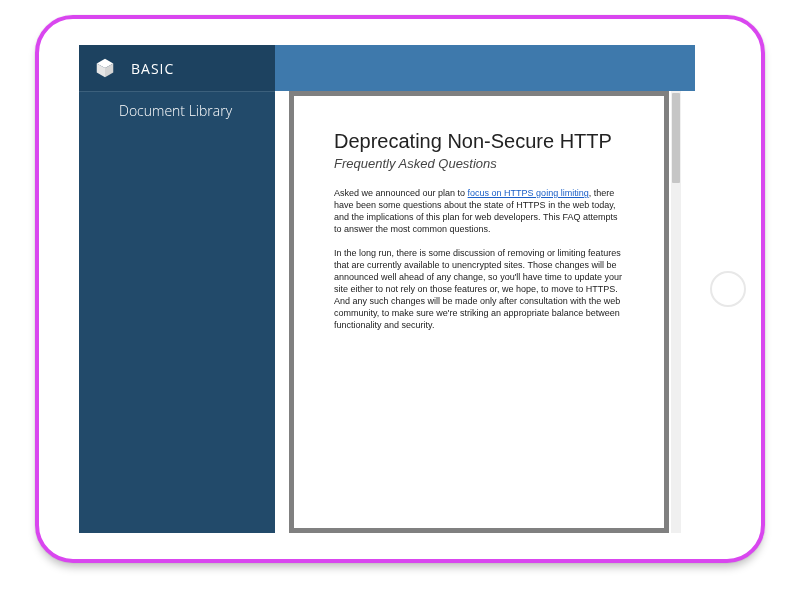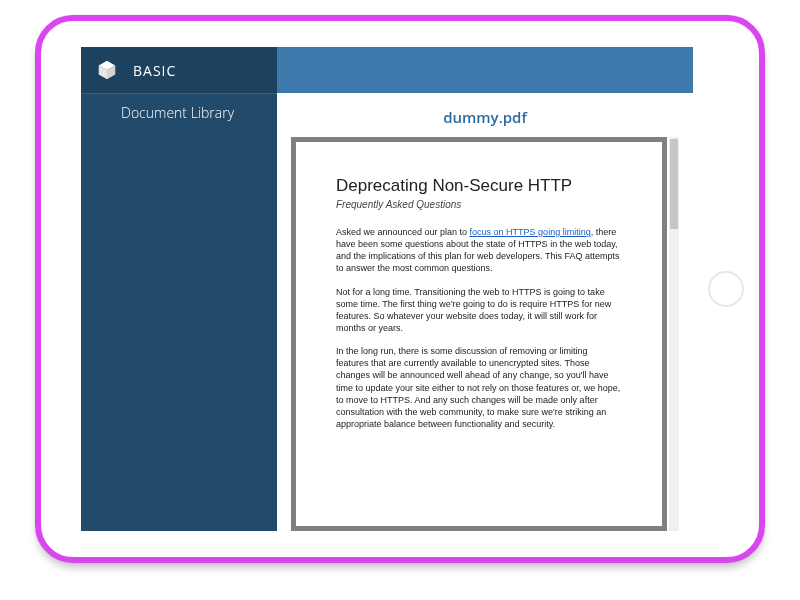--- a/index.html
+++ b/index.html
@@ -12,21 +12,21 @@
       overflow: hidden;
     }
     .tablet-frame {
       position: absolute;
       left: 35px;
       top: 15px;
       width: 730px;
       height: 548px;
       background: #fff;
       border-radius: 38px;
-      border: 6px solid #d946ef;
+      border: 4px solid #d946ef;
       box-shadow: 0 6px 8px -2px rgba(0,0,0,0.25), 0 0 0 1px rgba(0,0,0,0.03);
     }
     .home-button {
       position: absolute;
       right: 15px;
       top: 50%;
       transform: translateY(-50%);
       width: 36px;
       height: 36px;
       border: 2px solid #e8e8e8;
@@ -135,22 +135,22 @@
     }
     .pdf-page {
       background: #fff;
       width: 100%;
       height: 100%;
       padding: 34px 40px 10px 40px;
       font-family: Arial, Helvetica, sans-serif;
       color: #222;
       overflow: hidden;
     }
-    .pdf-h1 { font-size: 17px; font-weight: 400; margin-bottom: 3px; }
-    .pdf-sub { font-size: 10px; font-style: italic; color: #444; margin-bottom: 16px; }
+    .pdf-h1 { font-size: 20px; font-weight: 400; margin-bottom: 3px; }
+    .pdf-sub { font-size: 13px; font-style: italic; color: #444; margin-bottom: 16px; }
     .pdf-p { font-size: 9px; line-height: 1.35; margin-bottom: 11px; }
     .pdf-q { font-size: 9px; font-weight: bold; margin-bottom: 11px; }
     .pdf-link { color: #1a5fc7; text-decoration: underline; }
   </style>
 </head>
 <body>
 
 <div class="tablet-frame">
   <div class="home-button"></div>
   <div class="screen">
@@ -168,31 +168,29 @@
       </div>
 
       <div class="sb-row top-sep">
         <span>Document Library</span>
       </div>
 
     </div>
 
     <div class="main">
       <div class="topbar"></div>
-      <div class="doc-title">dummy.pdf</div>
 
       <div class="viewer-area">
         <div class="pdf-shell">
           <div class="pdf-page">
             <div class="pdf-h1">Deprecating Non-Secure HTTP</div>
             <div class="pdf-sub">Frequently Asked Questions</div>
             <div class="pdf-p">
               <span>Asked we announced our plan to </span><span class="pdf-link">focus on HTTPS going limiting</span><span>, there have been some questions about the state of HTTPS in the web today, and the implications of this plan for web developers.  This FAQ attempts to answer the most common questions.</span>
             </div>
-            <div class="pdf-p">Not for a long time.  Transitioning the web to HTTPS is going to take some time.  The first thing we're going to do is require HTTPS for new features.  So whatever your website does today, it will still work for months or years.</div>
             <div class="pdf-p">In the long run, there is some discussion of removing or limiting features that are currently available to unencrypted sites.  Those changes will be announced well ahead of any change, so you'll have time to update your site either to not rely on those features or, we hope, to move to HTTPS.  And any such changes will be made only after consultation with the web community, to make sure we're striking an appropriate balance between functionality and security.</div>
           </div>
         </div>
         <div class="scroll-track">
           <div class="scroll-thumb"></div>
         </div>
       </div>
     </div>
 
   </div>

